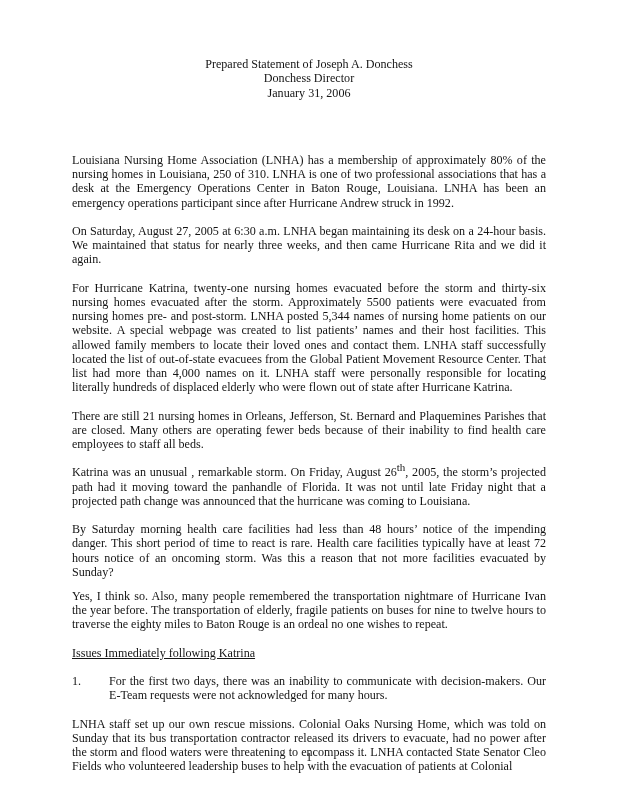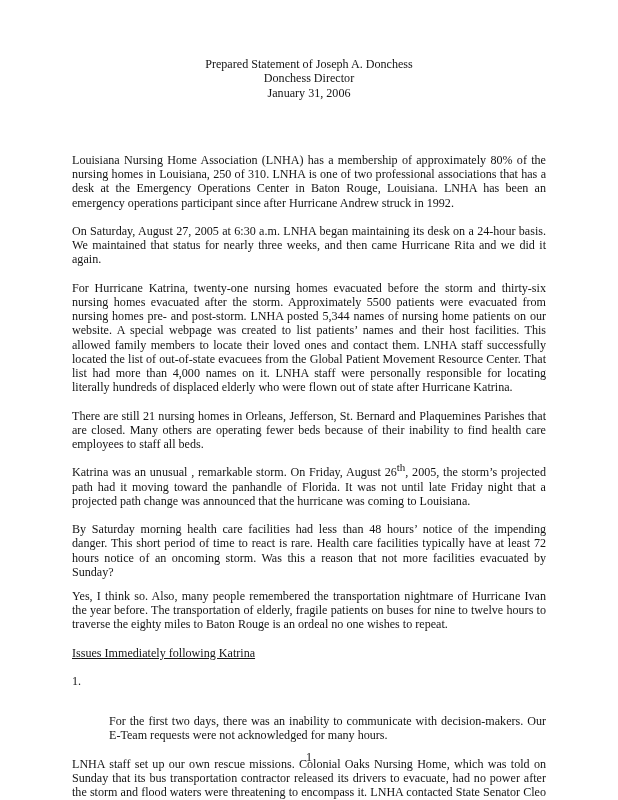--- a/index.html
+++ b/index.html
@@ -18,21 +18,21 @@
   .body {
     position: absolute; left: 72px; width: 474px; top: 153px;
   }
   .body p {
     margin: 0 0 14.2px 0; text-align: justify; text-align-last: left;
   }
   .body p.tight { margin-bottom: 10px; }
   .body p.heading { text-decoration: underline; text-align: right; margin-bottom: 14.2px; }
   .list-item { display: flex; margin: 0 0 14.2px 0; }
   .list-num { width: 37px; flex: 0 0 37px; }
-  .list-text { flex: 1; text-align: justify; text-align-last: left; margin-top: 40px; }
+  .list-text { flex: 1; text-align: justify; text-align-last: left; }
   sup { font-size: 11px; line-height: 0; vertical-align: 5px; }
   .page-number {
     position: absolute; left: 0; width: 618px; top: 750px; text-align: center;
   }
 </style>
 </head>
 <body>
 
 <div class="page">
 

